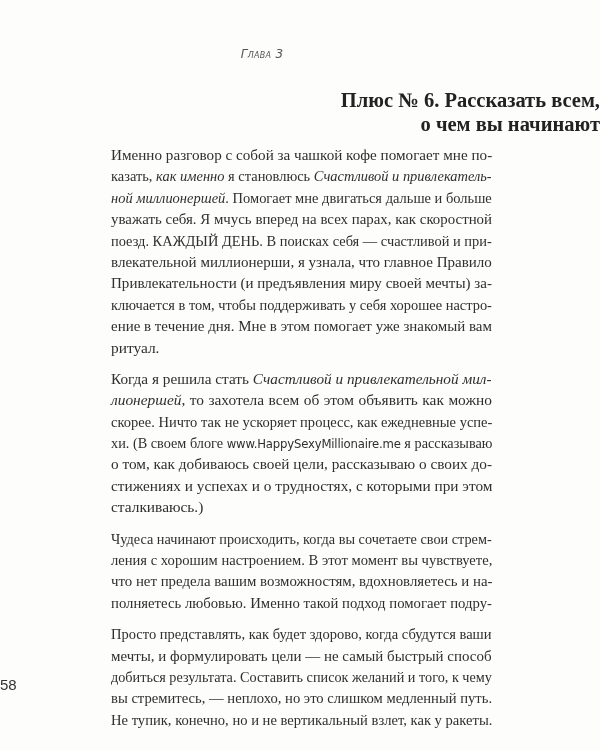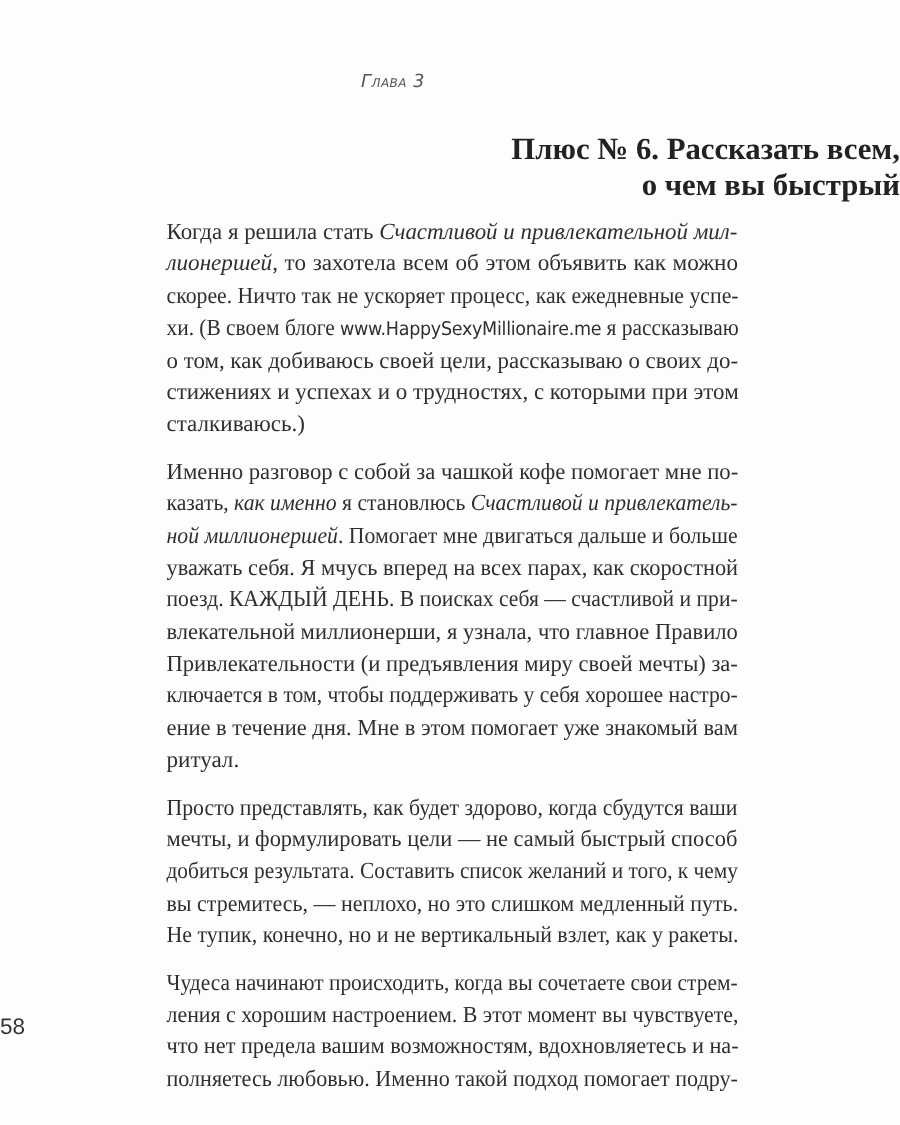--- a/index.html
+++ b/index.html
@@ -96,54 +96,54 @@
     }
   </style>
 </head>
 <body>
 
 <div class="page">
   <div class="running-head">Глава 3</div>
 
   <h1 class="chapter-title">
     <span>Плюс № 6. Рассказать всем,</span>
-    <span>о чем вы быстрый</span>
+    <span>о чем вы начинают</span>
   </h1>
 
   <div class="body-text" id="body-text">
-      <p class="para">
-        <span class="line" style="white-space: nowrap; transform-origin: left top; transform: scaleX(0.9922); width: 384px; text-align-last: left;"><span class="inner">Когда я решила стать </span><span class="inner it">Счастливой и привлекательной мил-</span></span>
-        <span class="line" style="white-space: nowrap; word-spacing: 0px;"><span class="inner it">лионершей</span><span class="inner">, то захотела всем об этом объявить как можно</span></span>
-        <span class="line" style="white-space: nowrap; transform-origin: left top; transform: scaleX(0.9431); width: 404px; text-align-last: left;"><span class="inner">скорее. Ничто так не ускоряет процесс, как ежедневные успе-</span></span>
-        <span class="line" style="white-space: nowrap; transform-origin: left top; transform: scaleX(0.927); width: 411px; text-align-last: left;"><span class="inner">хи. (В своем блоге </span><span class="inner url">www.HappySexyMillionaire.me</span><span class="inner"> я рассказываю</span></span>
-        <span class="line" style="white-space: nowrap; transform-origin: left top; transform: scaleX(0.9922); width: 384px; text-align-last: left;"><span class="inner">о том, как добиваюсь своей цели, рассказываю о своих до-</span></span>
-        <span class="line" style="white-space: nowrap; transform-origin: left top; transform: scaleX(0.9948); width: 383px; text-align-last: left;"><span class="inner">стижениях и успехах и о трудностях, с которыми при этом</span></span>
-        <span class="line last" style="white-space: nowrap;"><span class="inner">сталкиваюсь.)</span></span>
-      </p>
       <p class="para">
         <span class="line" style="white-space: nowrap; transform-origin: left top; transform: scaleX(0.9845); width: 387px; text-align-last: left;"><span class="inner">Именно разговор с собой за чашкой кофе помогает мне по-</span></span>
         <span class="line" style="white-space: nowrap; transform-origin: left top; transform: scaleX(0.9384); width: 406px; text-align-last: left;"><span class="inner">казать, </span><span class="inner it">как именно</span><span class="inner"> я становлюсь </span><span class="inner it">Счастливой и привлекатель-</span></span>
         <span class="line" style="white-space: nowrap; transform-origin: left top; transform: scaleX(0.9407); width: 405px; text-align-last: left;"><span class="inner it">ной миллионершей</span><span class="inner">. Помогает мне двигаться дальше и больше</span></span>
         <span class="line" style="white-space: nowrap; transform-origin: left top; transform: scaleX(0.967); width: 394px; text-align-last: left;"><span class="inner">уважать себя. Я мчусь вперед на всех парах, как скоростной</span></span>
         <span class="line" style="white-space: nowrap; transform-origin: left top; transform: scaleX(0.9361); width: 407px; text-align-last: left;"><span class="inner">поезд. КАЖДЫЙ ДЕНЬ. В поисках себя — счастливой и при-</span></span>
         <span class="line" style="white-space: nowrap; transform-origin: left top; transform: scaleX(0.9769); width: 390px; text-align-last: left;"><span class="inner">влекательной миллионерши, я узнала, что главное Правило</span></span>
         <span class="line" style="white-space: nowrap; transform-origin: left top; transform: scaleX(0.9769); width: 390px; text-align-last: left;"><span class="inner">Привлекательности (и предъявления миру своей мечты) за-</span></span>
         <span class="line" style="white-space: nowrap; transform-origin: left top; transform: scaleX(0.9361); width: 407px; text-align-last: left;"><span class="inner">ключается в том, чтобы поддерживать у себя хорошее настро-</span></span>
         <span class="line" style="white-space: nowrap; transform-origin: left top; transform: scaleX(0.9719); width: 392px; text-align-last: left;"><span class="inner">ение в течение дня. Мне в этом помогает уже знакомый вам</span></span>
         <span class="line last" style="white-space: nowrap;"><span class="inner">ритуал.</span></span>
       </p>
       <p class="para">
-        <span class="line" style="white-space: nowrap; transform-origin: left top; transform: scaleX(0.9431); width: 404px; text-align-last: left;"><span class="inner">Просто представлять, как будет здорово, когда сбудутся ваши</span></span>
-        <span class="line" style="white-space: nowrap; transform-origin: left top; transform: scaleX(0.9719); width: 392px; text-align-last: left;"><span class="inner">мечты, и формулировать цели  — не самый быстрый способ</span></span>
-        <span class="line" style="white-space: nowrap; transform-origin: left top; transform: scaleX(0.9248); width: 412px; text-align-last: left;"><span class="inner">добиться результата. Составить список желаний и того, к чему</span></span>
-        <span class="line" style="white-space: nowrap; transform-origin: left top; transform: scaleX(0.9501); width: 401px; text-align-last: left;"><span class="inner">вы стремитесь, — неплохо, но это слишком медленный путь.</span></span>
-        <span class="line last" style="white-space: nowrap; transform-origin: left top; transform: scaleX(0.9478); width: 402px; text-align-last: left;"><span class="inner">Не тупик, конечно, но и не вертикальный взлет, как у ракеты.</span></span>
+        <span class="line" style="white-space: nowrap; transform-origin: left top; transform: scaleX(0.9922); width: 384px; text-align-last: left;"><span class="inner">Когда я решила стать </span><span class="inner it">Счастливой и привлекательной мил-</span></span>
+        <span class="line" style="white-space: nowrap; word-spacing: 0px;"><span class="inner it">лионершей</span><span class="inner">, то захотела всем об этом объявить как можно</span></span>
+        <span class="line" style="white-space: nowrap; transform-origin: left top; transform: scaleX(0.9431); width: 404px; text-align-last: left;"><span class="inner">скорее. Ничто так не ускоряет процесс, как ежедневные успе-</span></span>
+        <span class="line" style="white-space: nowrap; transform-origin: left top; transform: scaleX(0.927); width: 411px; text-align-last: left;"><span class="inner">хи. (В своем блоге </span><span class="inner url">www.HappySexyMillionaire.me</span><span class="inner"> я рассказываю</span></span>
+        <span class="line" style="white-space: nowrap; transform-origin: left top; transform: scaleX(0.9922); width: 384px; text-align-last: left;"><span class="inner">о том, как добиваюсь своей цели, рассказываю о своих до-</span></span>
+        <span class="line" style="white-space: nowrap; transform-origin: left top; transform: scaleX(0.9948); width: 383px; text-align-last: left;"><span class="inner">стижениях и успехах и о трудностях, с которыми при этом</span></span>
+        <span class="line last" style="white-space: nowrap;"><span class="inner">сталкиваюсь.)</span></span>
       </p>
       <p class="para">
         <span class="line" style="white-space: nowrap; transform-origin: left top; transform: scaleX(0.927); width: 411px; text-align-last: left;"><span class="inner">Чудеса начинают происходить, когда вы сочетаете свои стрем-</span></span>
         <span class="line" style="white-space: nowrap; transform-origin: left top; transform: scaleX(0.9478); width: 402px; text-align-last: left;"><span class="inner">ления с хорошим настроением. В этот момент вы чувствуете,</span></span>
         <span class="line" style="white-space: nowrap; transform-origin: left top; transform: scaleX(0.9646); width: 395px; text-align-last: left;"><span class="inner">что нет предела вашим возможностям, вдохновляетесь и на-</span></span>
         <span class="line" style="white-space: nowrap; transform-origin: left top; transform: scaleX(0.9573); width: 398px; text-align-last: left;"><span class="inner">полняетесь любовью. Именно такой подход помогает подру-</span></span>
       </p>
+      <p class="para">
+        <span class="line" style="white-space: nowrap; transform-origin: left top; transform: scaleX(0.9431); width: 404px; text-align-last: left;"><span class="inner">Просто представлять, как будет здорово, когда сбудутся ваши</span></span>
+        <span class="line" style="white-space: nowrap; transform-origin: left top; transform: scaleX(0.9719); width: 392px; text-align-last: left;"><span class="inner">мечты, и формулировать цели  — не самый быстрый способ</span></span>
+        <span class="line" style="white-space: nowrap; transform-origin: left top; transform: scaleX(0.9248); width: 412px; text-align-last: left;"><span class="inner">добиться результата. Составить список желаний и того, к чему</span></span>
+        <span class="line" style="white-space: nowrap; transform-origin: left top; transform: scaleX(0.9501); width: 401px; text-align-last: left;"><span class="inner">вы стремитесь, — неплохо, но это слишком медленный путь.</span></span>
+        <span class="line last" style="white-space: nowrap; transform-origin: left top; transform: scaleX(0.9478); width: 402px; text-align-last: left;"><span class="inner">Не тупик, конечно, но и не вертикальный взлет, как у ракеты.</span></span>
+      </p>
     </div>
 
   <div class="page-number">58</div>
 </div>
 
 </body></html>

